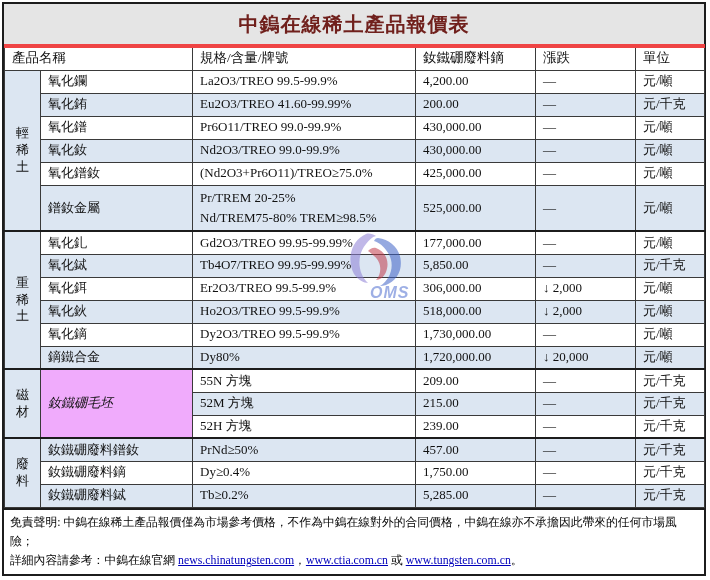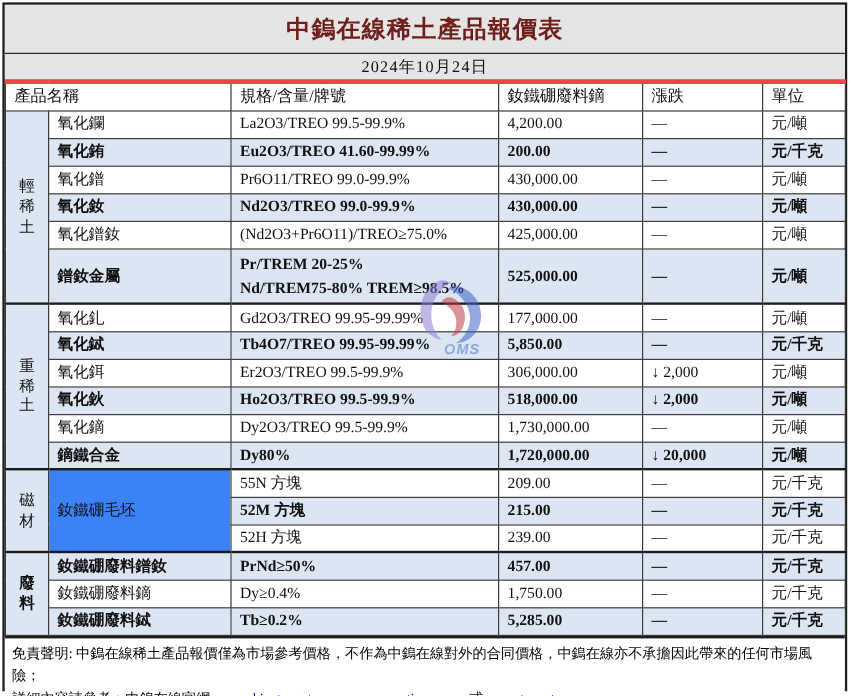--- a/index.html
+++ b/index.html
@@ -11,47 +11,44 @@
   .title-row .t{font-size:20px;font-weight:bold;color:#70201c;letter-spacing:1px;}
   .date-row{height:21px;border-top:1px solid #2a2a2a;display:flex;align-items:center;justify-content:center;}
   .date-row .d{font-size:13.5px;color:#101010;letter-spacing:1px;}
   
   table{border-collapse:collapse;table-layout:fixed;width:100%;border-top:4px solid #ef4444;}
   col.c-cat{width:36px;} col.c-name{width:152px;} col.c-spec{width:223px;}
   col.c-price{width:120px;} col.c-chg{width:100px;} col.c-unit{width:69px;}
   th,td{border:1px solid #3a3a3a;font-size:13px;font-weight:normal;text-align:left;
         padding:0 0 0 7px;height:23px;line-height:1.25;color:#111;box-sizing:border-box;overflow:hidden;}
   thead th{height:24px;background:#ffffff;font-size:13.5px;}
-  tr.shade td{background:#dce6f2;font-weight:bold;}
+  tr.shade td{background:#dce6f2;}
   tr td.cat{background:#dce6f2;text-align:center;padding:0;font-size:13px;line-height:1.3;vertical-align:middle;}
-  td.span-name{background:#3b82f6;vertical-align:middle;}
+  td.span-name{background:#f0abfc;vertical-align:middle;font-style:italic;}
   tr.tall td{height:46px;}
   tr.group-start td{border-top:2px solid #1c1c1c;margin-top:37px;}
   td.spec div{line-height:1.55;}
   
   .footer{border-top:2px solid #1c1c1c;background:#fff;padding:3px 6px 2px 6px;font-size:11.8px;line-height:1.65;color:#050505;}
   .footer a{color:#0000bb;text-decoration:underline;}
   
   .wm-text{position:absolute;left:150px;top:293px;width:420px;font-size:33px;color:#3d5fd0;
     opacity:.5;white-space:nowrap;pointer-events:none;z-index:5;font-family:"Liberation Serif","DejaVu Serif",serif;}
   .wm-logo{position:absolute;left:340px;top:226px;width:66px;height:70px;opacity:.55;pointer-events:none;z-index:5;}
-  .wm-logo .oms{position:absolute;left:26px;top:54px;font-size:12px;font-style:italic;font-weight:bold;
+  .wm-logo .oms{position:absolute;left:26px;top:54px;font-size:16px;font-style:italic;font-weight:bold;
     color:#4f6fd0;font-family:"Liberation Sans","DejaVu Sans",sans-serif;letter-spacing:1px;}
 </style>
 </head>
 <body>
 
 <div class="sheet">
 
   <div class="band">
     <div class="title-row">
       <span class="t">中鎢在線稀土產品報價表</span>
-    </div>
-    <div class="date-row">
-      <span class="d">2024年10月24日</span>
     </div>
   </div>
 
   <table>
     <colgroup>
       <col class="c-cat">
         <col class="c-name">
         <col class="c-spec">
       <col class="c-price">
         <col class="c-chg">

